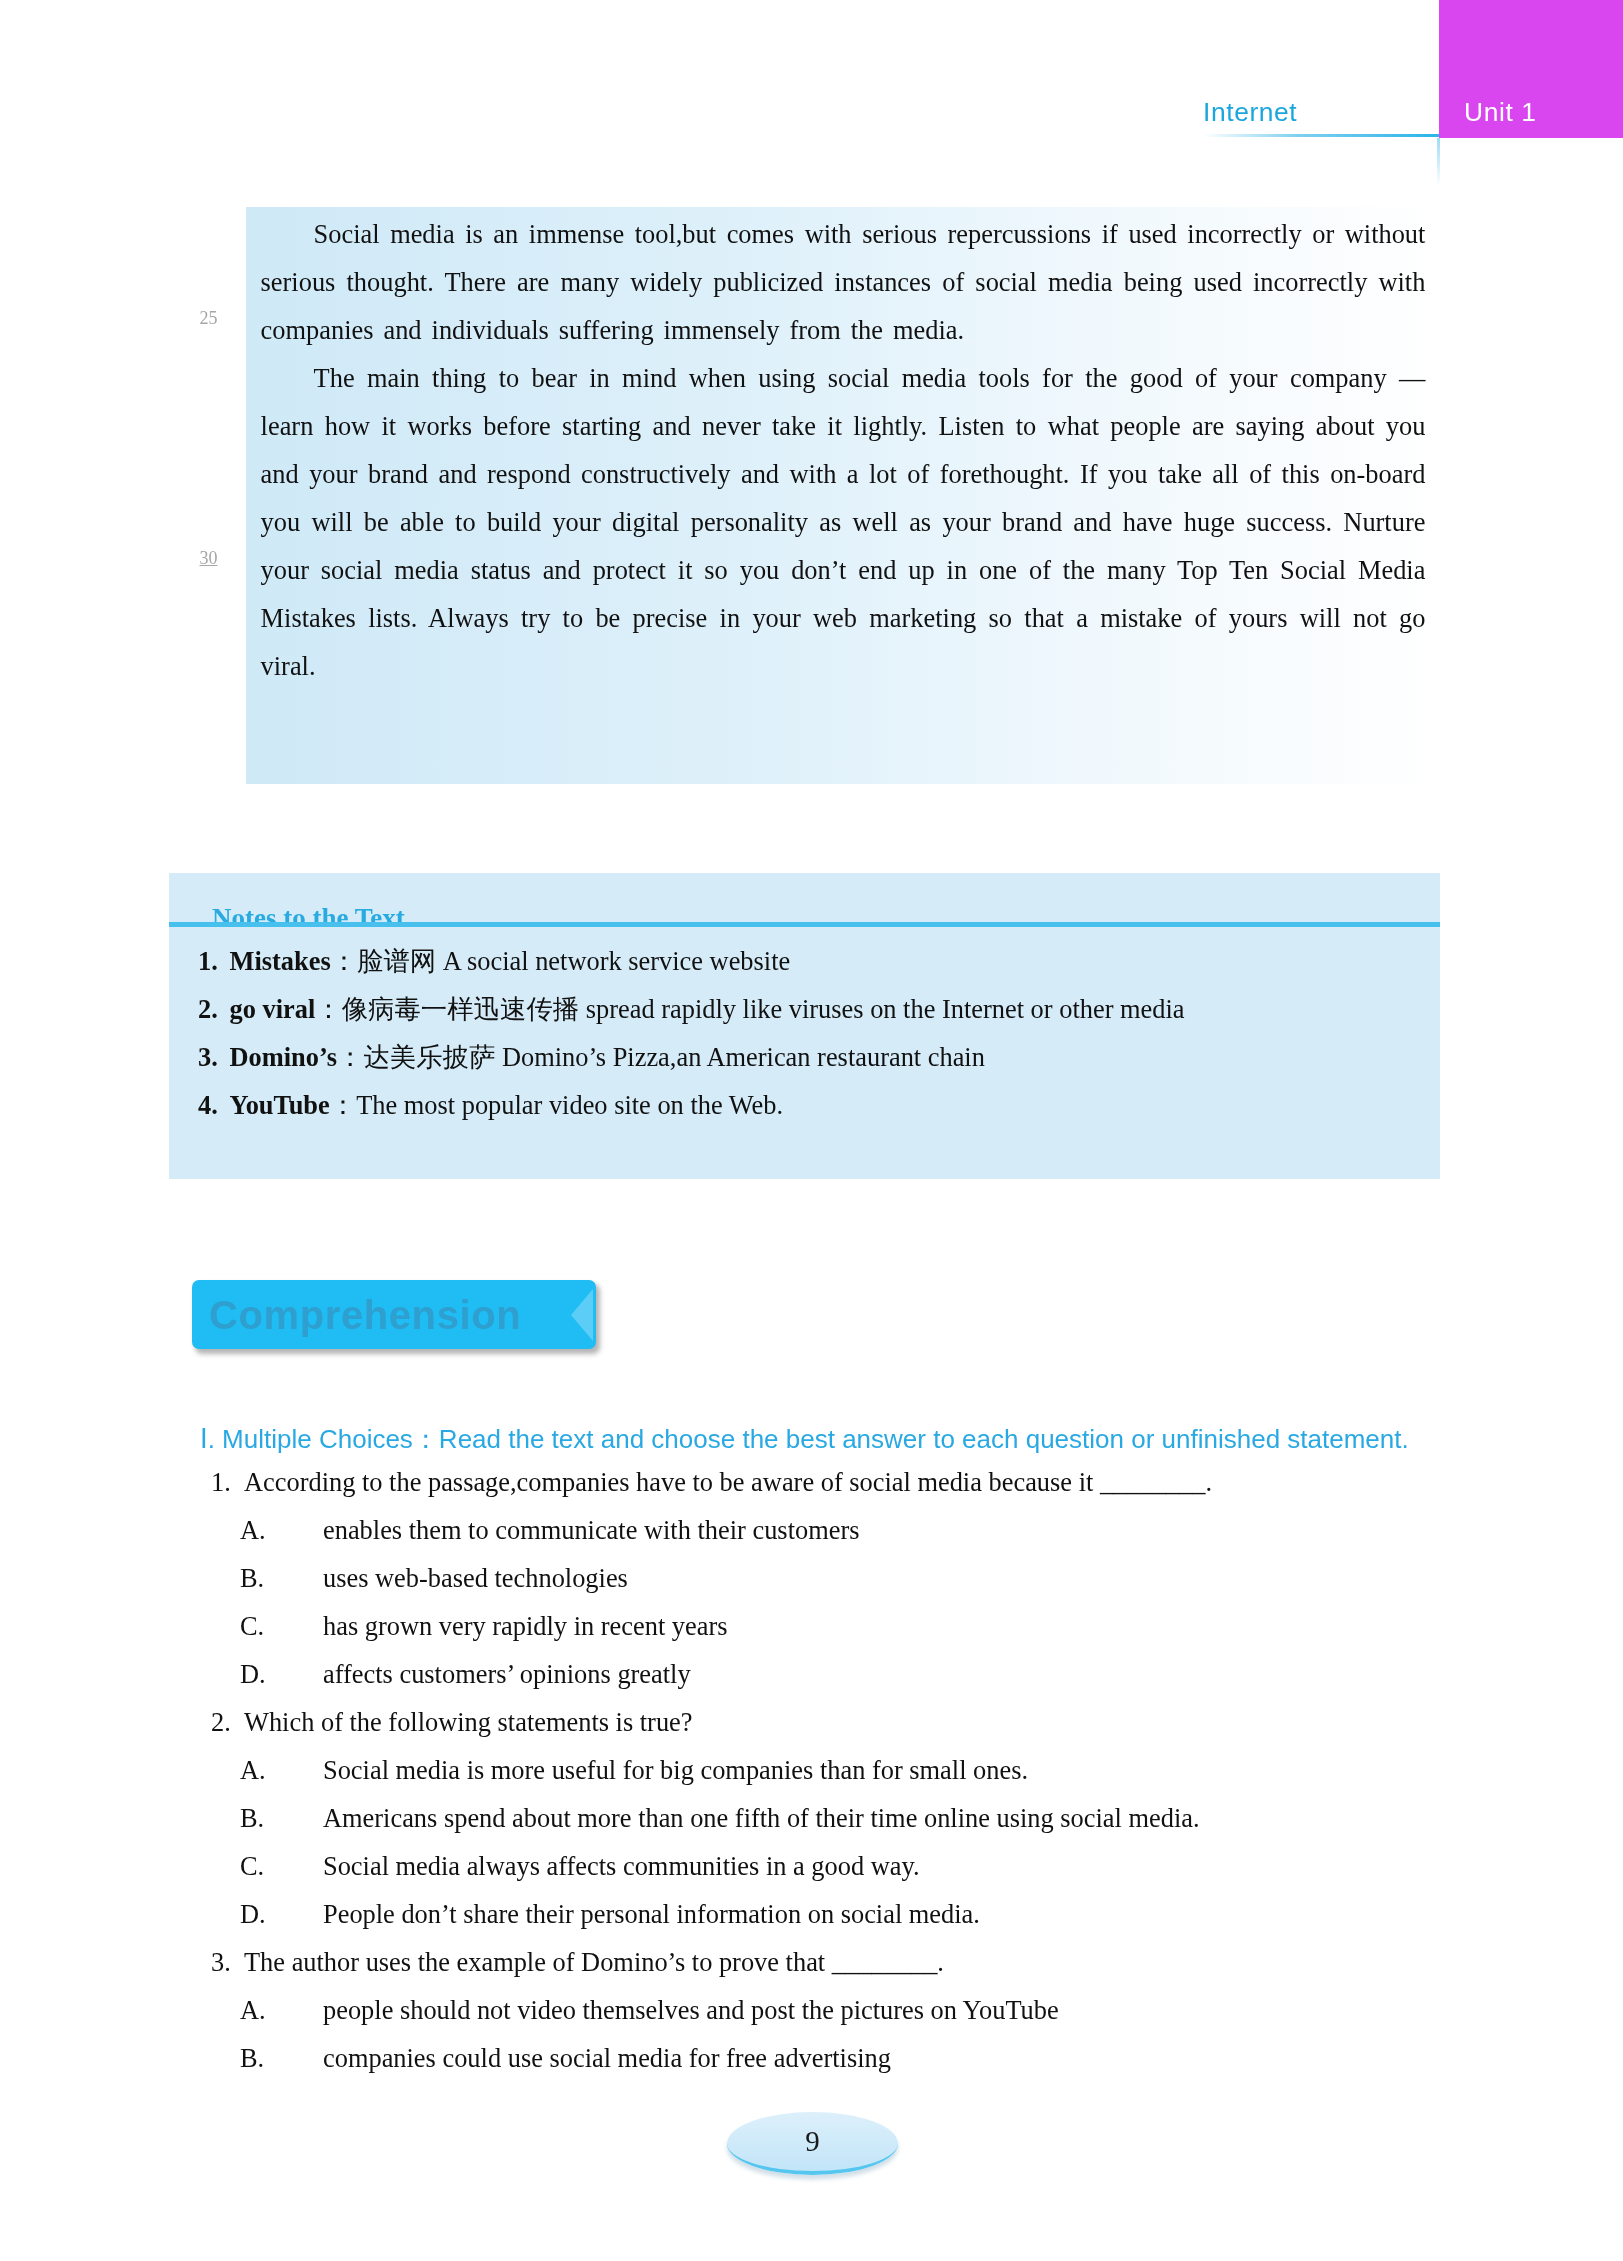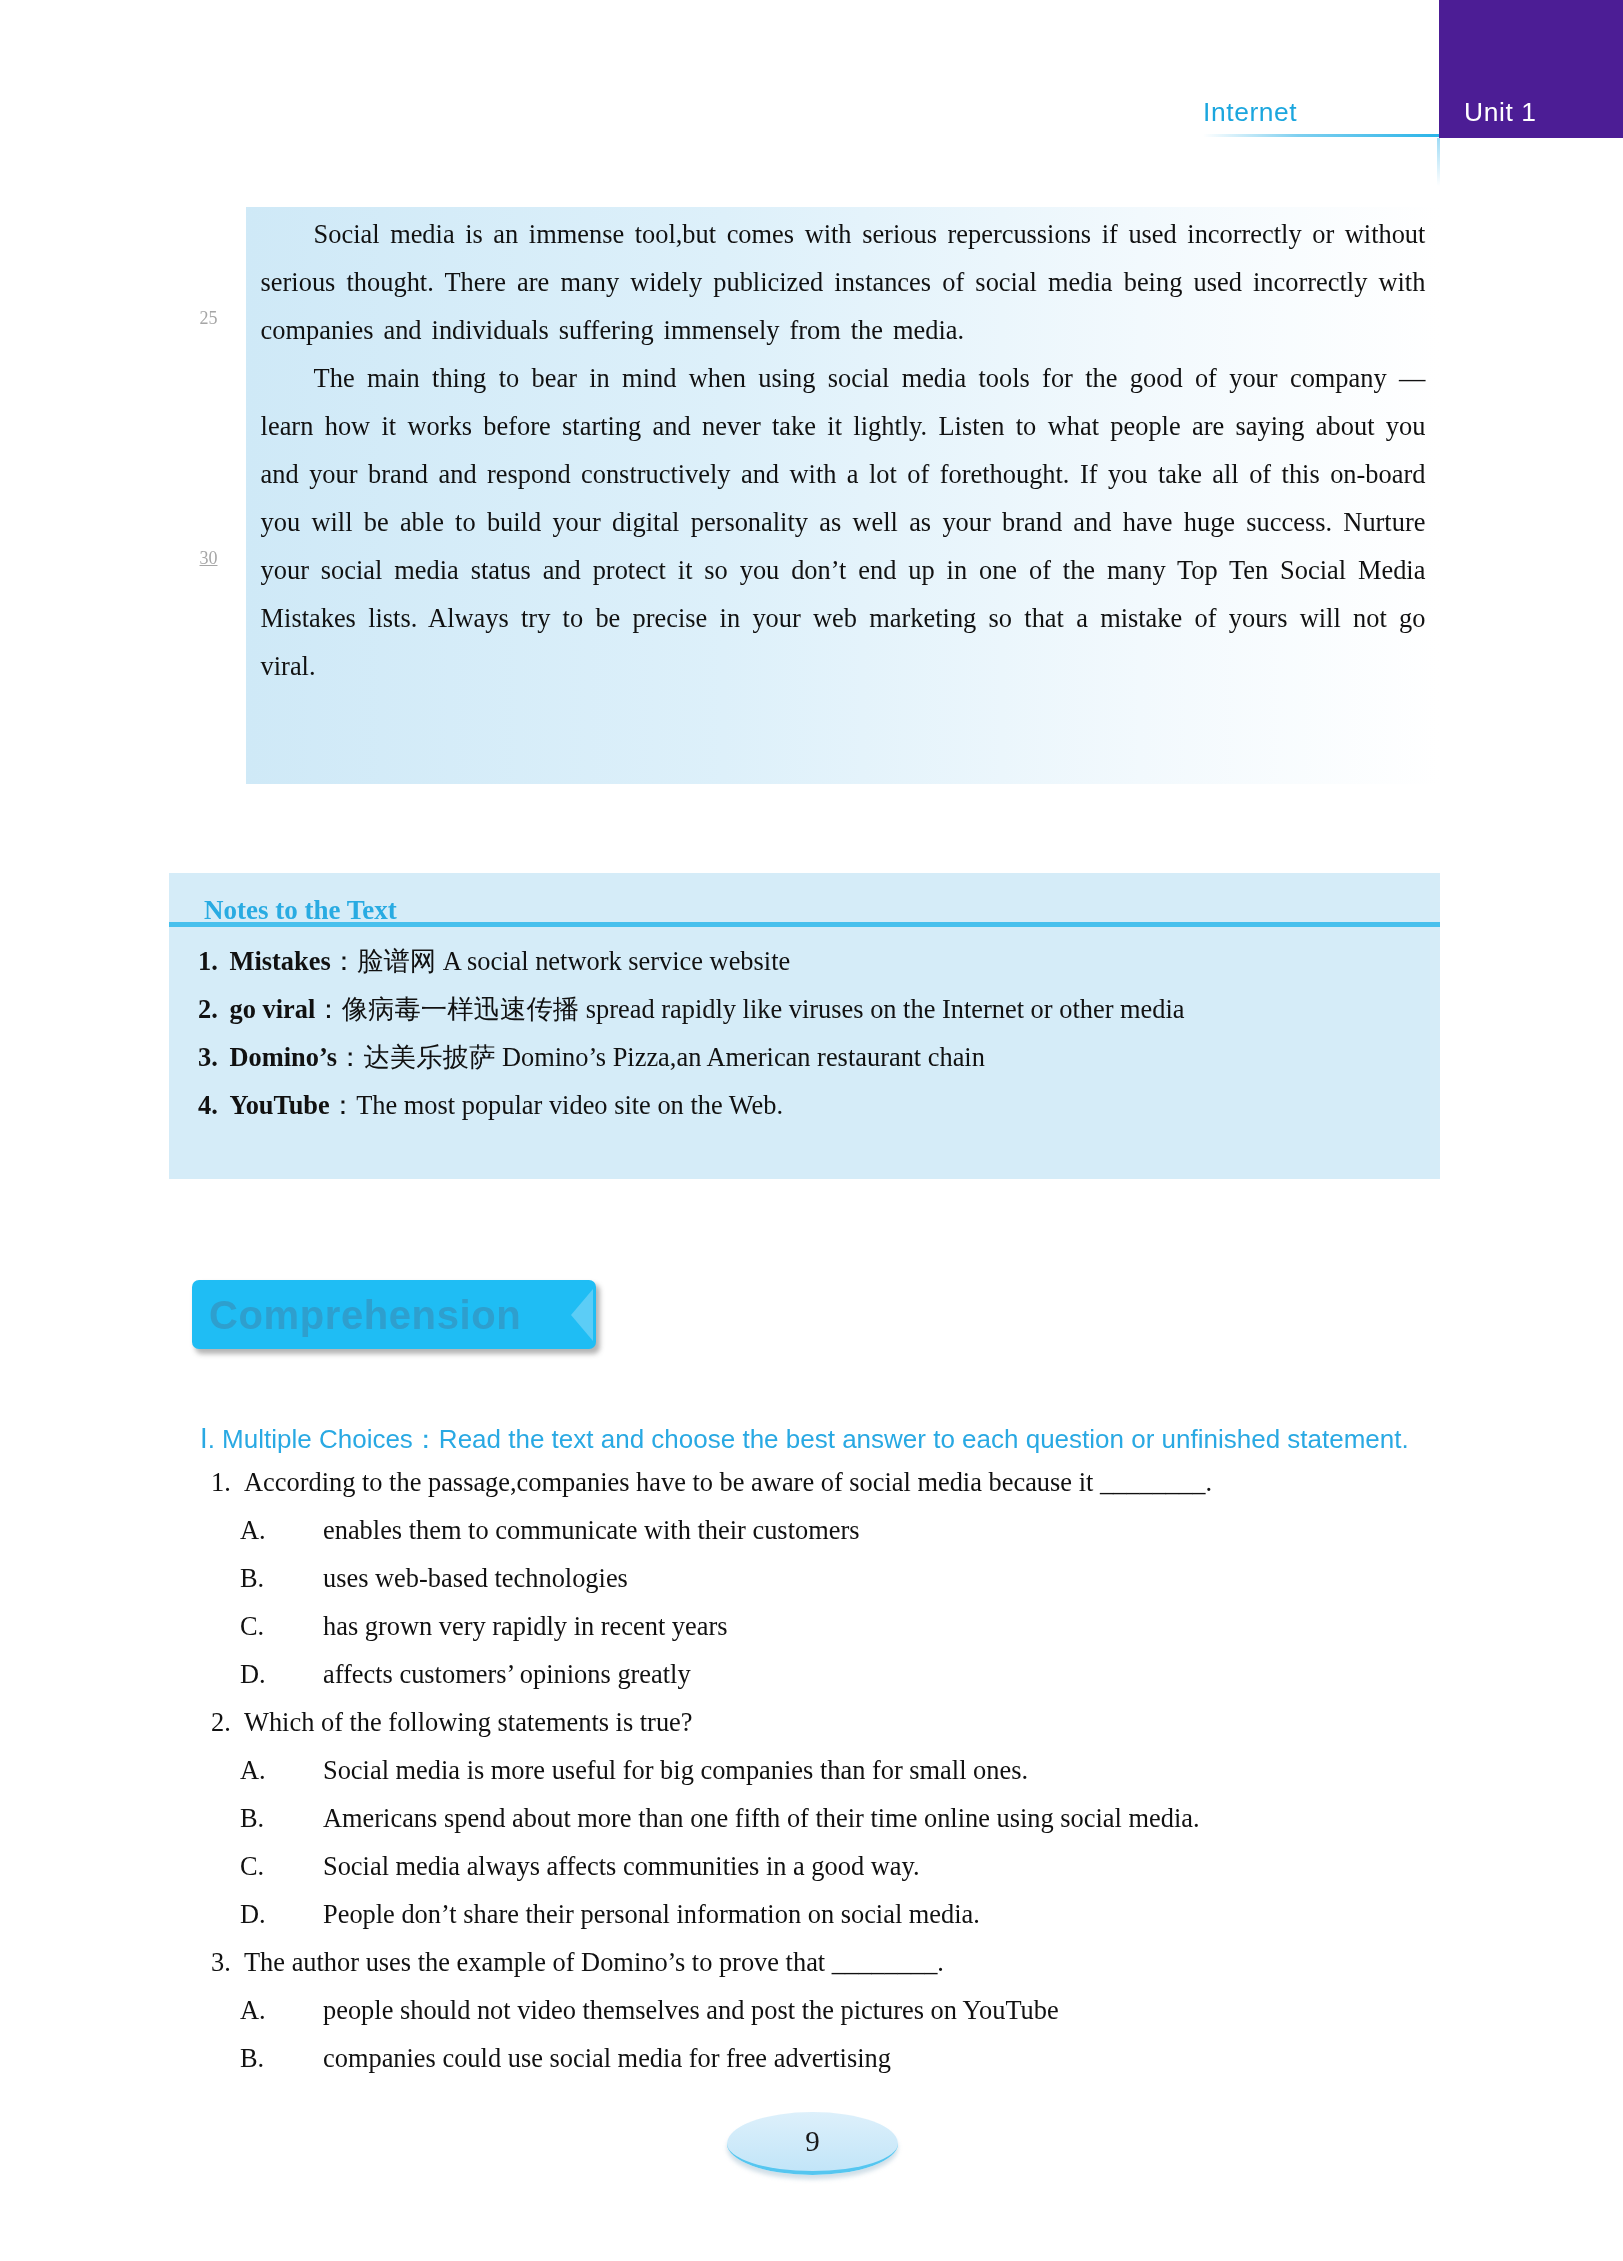--- a/index.html
+++ b/index.html
@@ -7,21 +7,21 @@
     position:relative;
     width:1624px;height:2261px;
     background:#ffffff;
     font-family:"Liberation Serif","DejaVu Serif",serif;
     color:#111;
     overflow:hidden;
   }
   
   .unit-box{
     position:absolute;left:1439px;top:0;width:184px;height:138px;
-    background:#4c1d95;
+    background:#d946ef;
   }
   .unit-label{
     position:absolute;left:25px;top:97px;
     font-family:"Liberation Sans","DejaVu Sans",sans-serif;
     font-size:26.4px;color:#ffffff;letter-spacing:0.6px;
   }
   .section-label{
     position:absolute;left:1203px;top:97px;width:214px;
     text-align:left;
     font-family:"Liberation Sans","DejaVu Sans",sans-serif;
@@ -51,21 +51,21 @@
     font-size:18px;line-height:48px;color:#a6a6a6;
   }
   .line-no.n25{top:294px;}
   .line-no.n30{top:534px;text-decoration:underline;}
   
   .notes{
     position:absolute;left:169px;top:873px;width:1271px;height:306px;
     background:#d5ecf8;box-sizing:border-box;
   }
   .notes-title{
-    margin:8px;padding:13.5px 0 0 27px;
+    margin:16px;padding:13.5px 0 0 27px;
     font-size:27px;font-weight:bold;color:#29abe2;
     font-family:"Liberation Serif","DejaVu Serif",serif;
   }
   .notes-rule{
     position:absolute;left:0;top:49px;width:100%;height:4.5px;background:#47c0ed;
   }
   .notes-list{
     position:absolute;left:29px;top:64px;width:1215px;
     font-size:26.4px;line-height:48px;
   }

